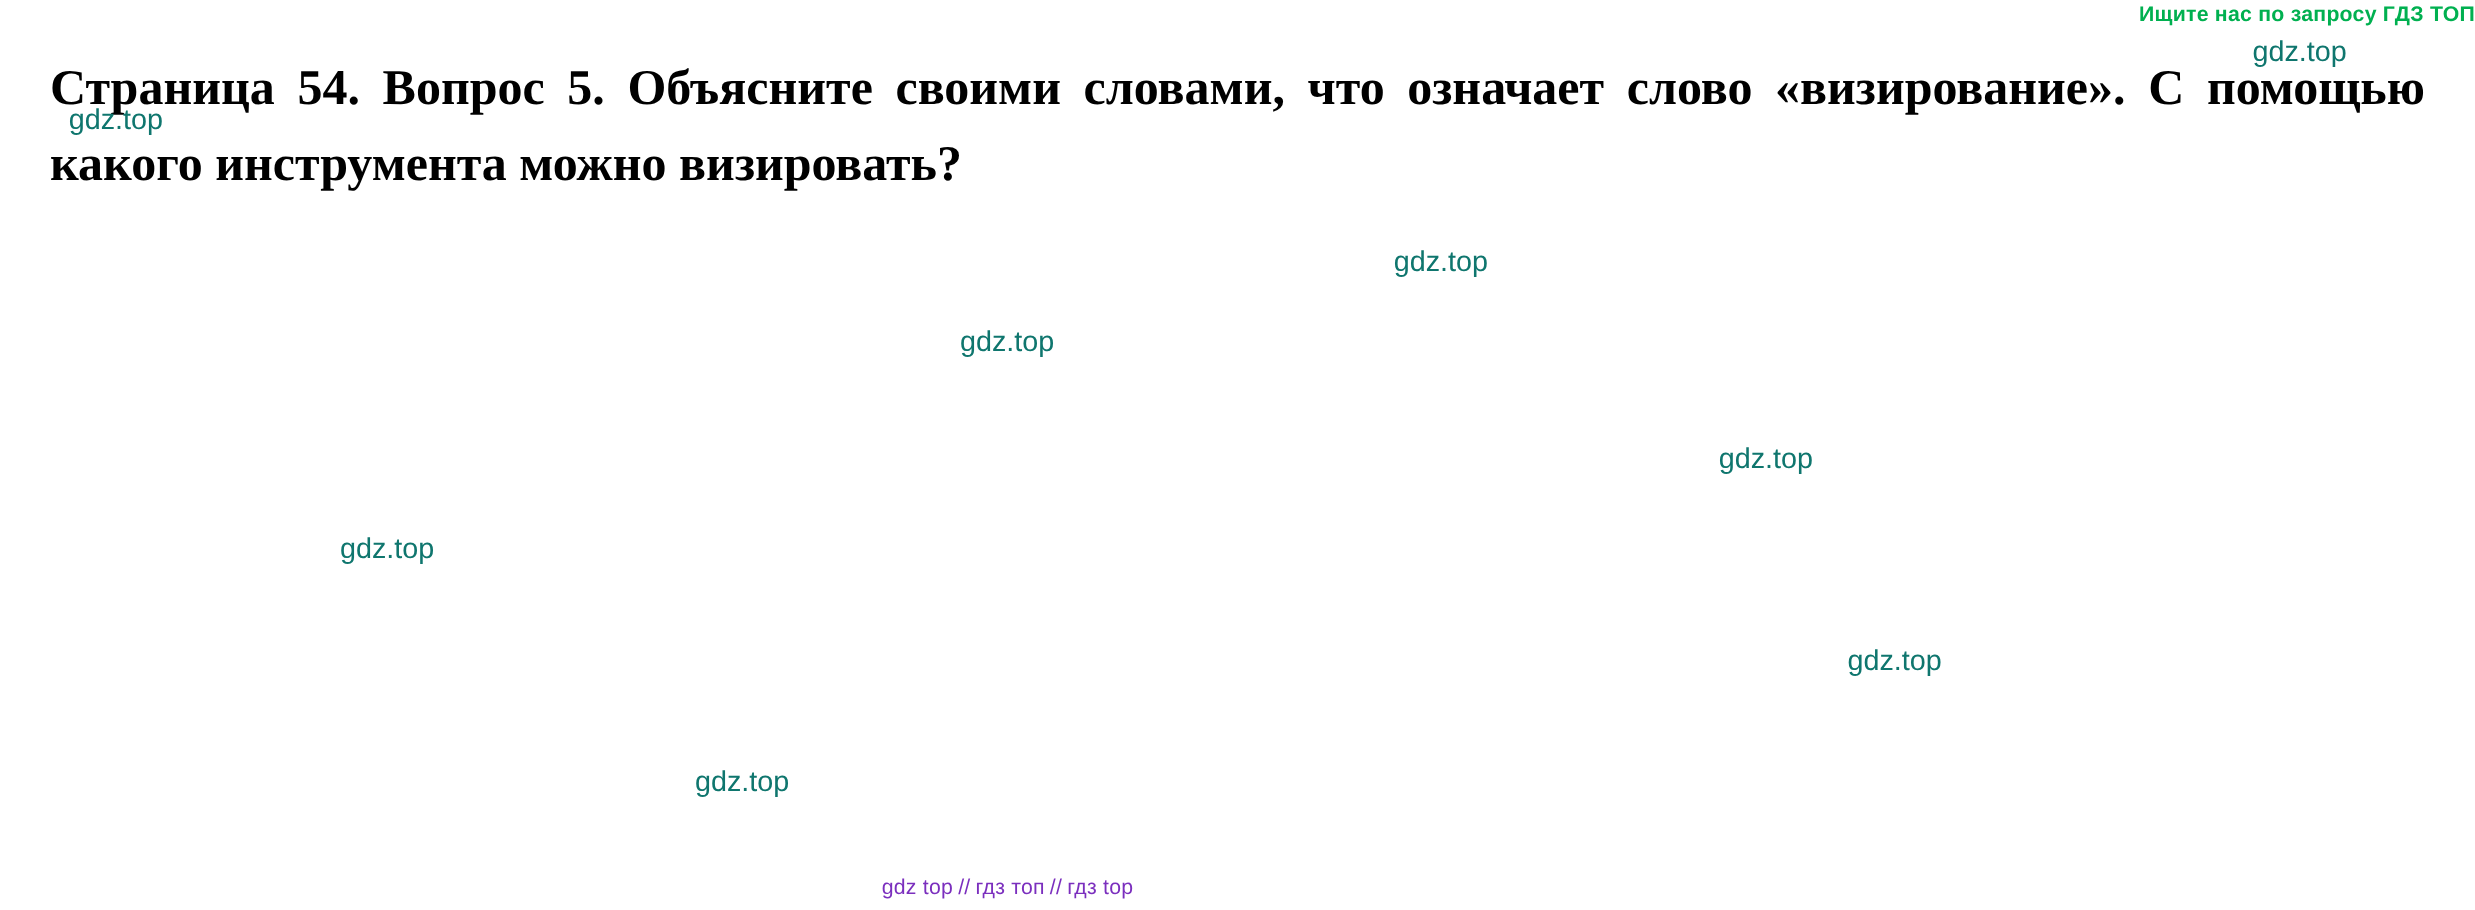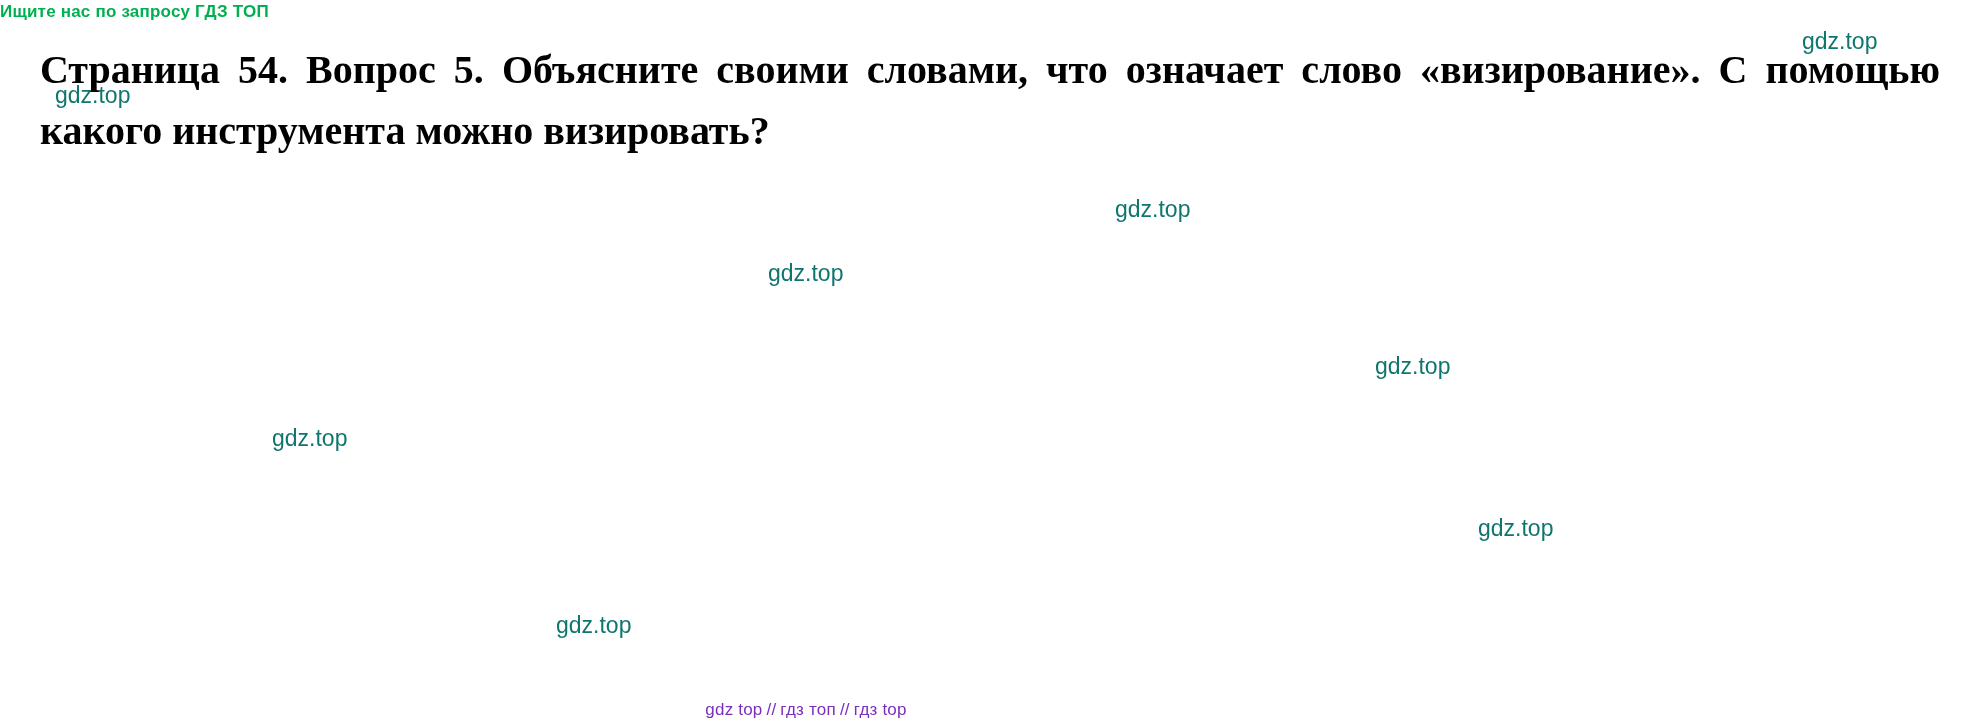--- a/index.html
+++ b/index.html
@@ -16,21 +16,21 @@
     font-family: "Liberation Serif", serif;
     color: #000000;
   }
 
   
   .top-banner {
     position: absolute;
     top: 0;
     left: 0;
     width: 1980px;
-    text-align: left;
+    text-align: right;
     font-family: "Liberation Sans", sans-serif;
     font-size: 17px;
     font-weight: bold;
     color: #00b050;
     letter-spacing: 0.2px;
     padding-top: 2px;
   }
 
   
   .content {

